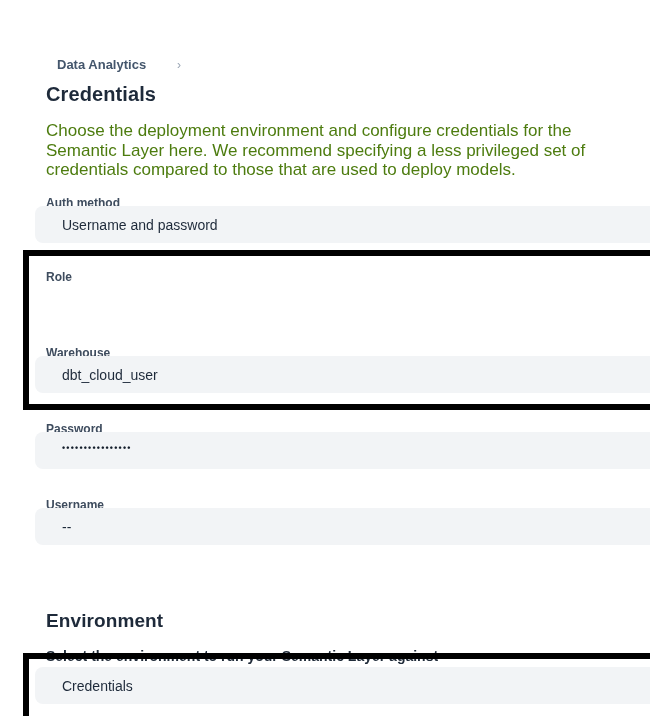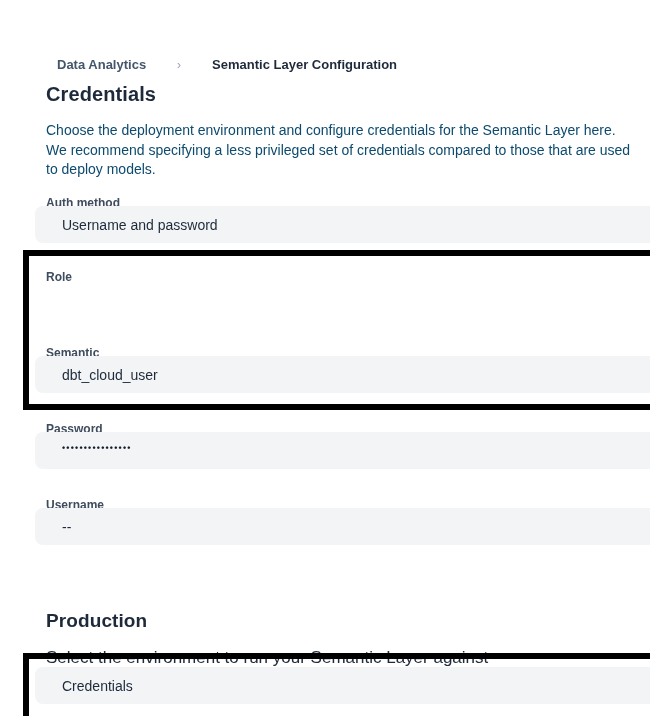--- a/index.html
+++ b/index.html
@@ -38,40 +38,41 @@
     font-size: 20px;
     font-weight: 700;
     color: #1e2a3a;
     letter-spacing: 0.1px;
   }
   .desc-credentials {
     position: absolute;
     left: 13px;
     top: 88px;
     width: 614px;
-    font-size: 14px;
+    font-size: 17px;
     line-height: 19.5px;
-    color: #0c4a6e;
+    color: #4d7c0f;
   }
   .h-environment {
     position: absolute;
     left: 13px;
     top: 577px;
     font-size: 19px;
     font-weight: 700;
     color: #1e2a3a;
     letter-spacing: 0.1px;
   }
   .desc-environment {
     position: absolute;
     left: 13px;
     top: 615px;
     width: 614px;
-    font-size: 17px;
+    font-size: 14px;
     color: #212c3a;
+    font-weight: bold;
   }
 
   
   .field-label {
     position: absolute;
     left: 13px;
     font-size: 12px;
     font-weight: 700;
     color: #3e4c5e;
     text-align: center;
@@ -107,49 +108,48 @@
   .annotation.box2 { left: 1px; top: 631px; width: 654px; height: 69px; }
 </style>
 </head>
 <body>
 
 <div class="page">
 
   <nav class="breadcrumb">
     <span class="crumb-link">Data Analytics</span>
     <span class="crumb-sep">›</span>
-    <span class="crumb-current">Semantic Layer Configuration</span>
   </nav>
 
   <h1 class="h-credentials">Credentials</h1>
   <p class="desc-credentials">Choose the deployment environment and configure credentials for the Semantic Layer here. We recommend specifying a less privileged set of credentials compared to those that are used to deploy models.</p>
 
   <div class="field-label" style="top:163px">Auth method</div>
   <div class="field-box" style="top:184px">
     <span>Username and password</span>
   </div>
 
   <div class="field-label" style="top:237px">Role</div>
 
-  <div class="field-label" style="top:313px">Semantic</div>
+  <div class="field-label" style="top:313px">Warehouse</div>
   <div class="field-box" style="top:334px">
     <span>dbt_cloud_user</span>
   </div>
 
   <div class="field-label" style="top:389px">Password</div>
   <div class="field-box password-box" style="top:410px">
     <span>••••••••••••••••</span>
   </div>
 
   <div class="field-label" style="top:465px">Username</div>
   <div class="field-box" style="top:486px">
     <span>--</span>
   </div>
 
-  <h2 class="h-environment">Production</h2>
+  <h2 class="h-environment">Environment</h2>
   <p class="desc-environment">Select the environment to run your Semantic Layer against</p>
 
   <div class="field-box" style="top:645px">
     <span>Credentials</span>
   </div>
 
   <div class="annotation box1"></div>
   <div class="annotation box2"></div>
 
 </div>

